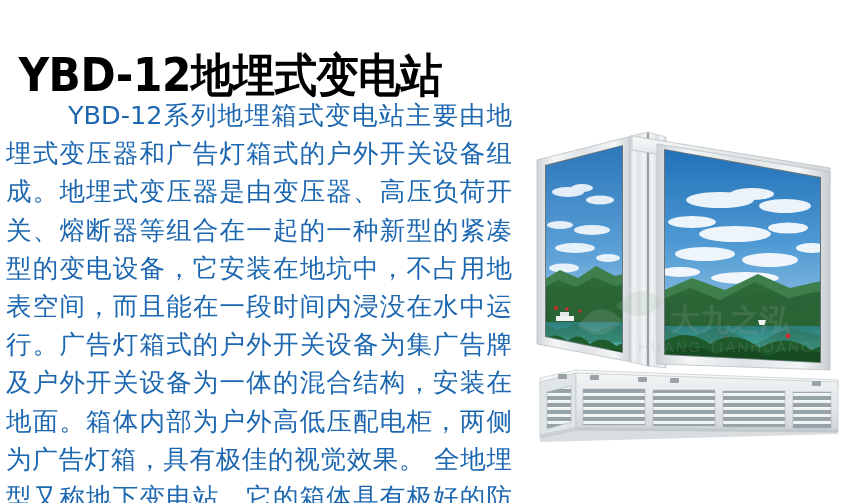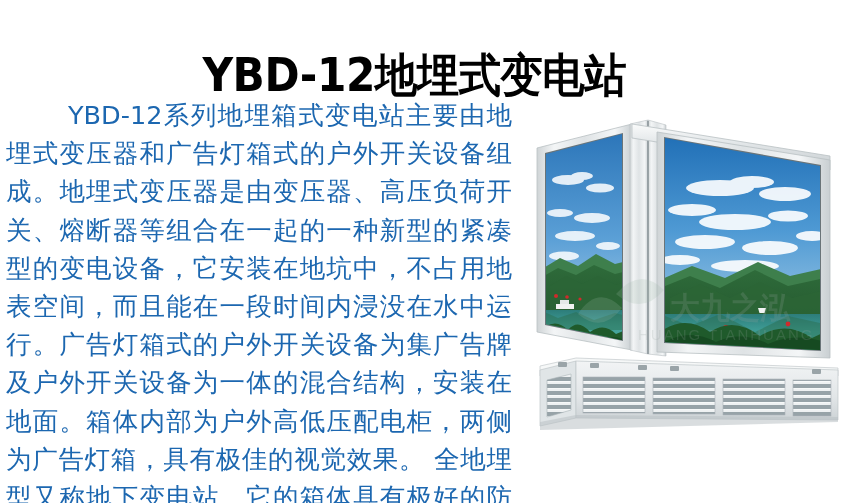--- a/index.html
+++ b/index.html
@@ -22,21 +22,20 @@
     background: #ffffff;
     overflow: hidden;
   }
 
   
   #title-bar {
     position: absolute;
     left: 0;
     top: 16px;
     width: 828px;
-    text-align: center;
   }
   #page-title {
     display: inline-block;
     font-family: "DejaVu Sans", "Liberation Sans", sans-serif;
     font-weight: bold;
     font-size: 46px;
     line-height: 56px;
     letter-spacing: -0.5px;
     color: #000000;
     transform: scaleX(0.92);
@@ -61,21 +60,21 @@
     text-indent: 62px;
     letter-spacing: 0px;
     word-break: break-all;
     margin: 0;
   }
 
   
   #product-photo {
     position: absolute;
     left: 520px;
-    top: 118px;
+    top: 130px;
     width: 325px;
     height: 320px;
   }
 
   .photo-svg { display: block; }
 </style>
 </head>
 <body>
 
 <div id="page">

